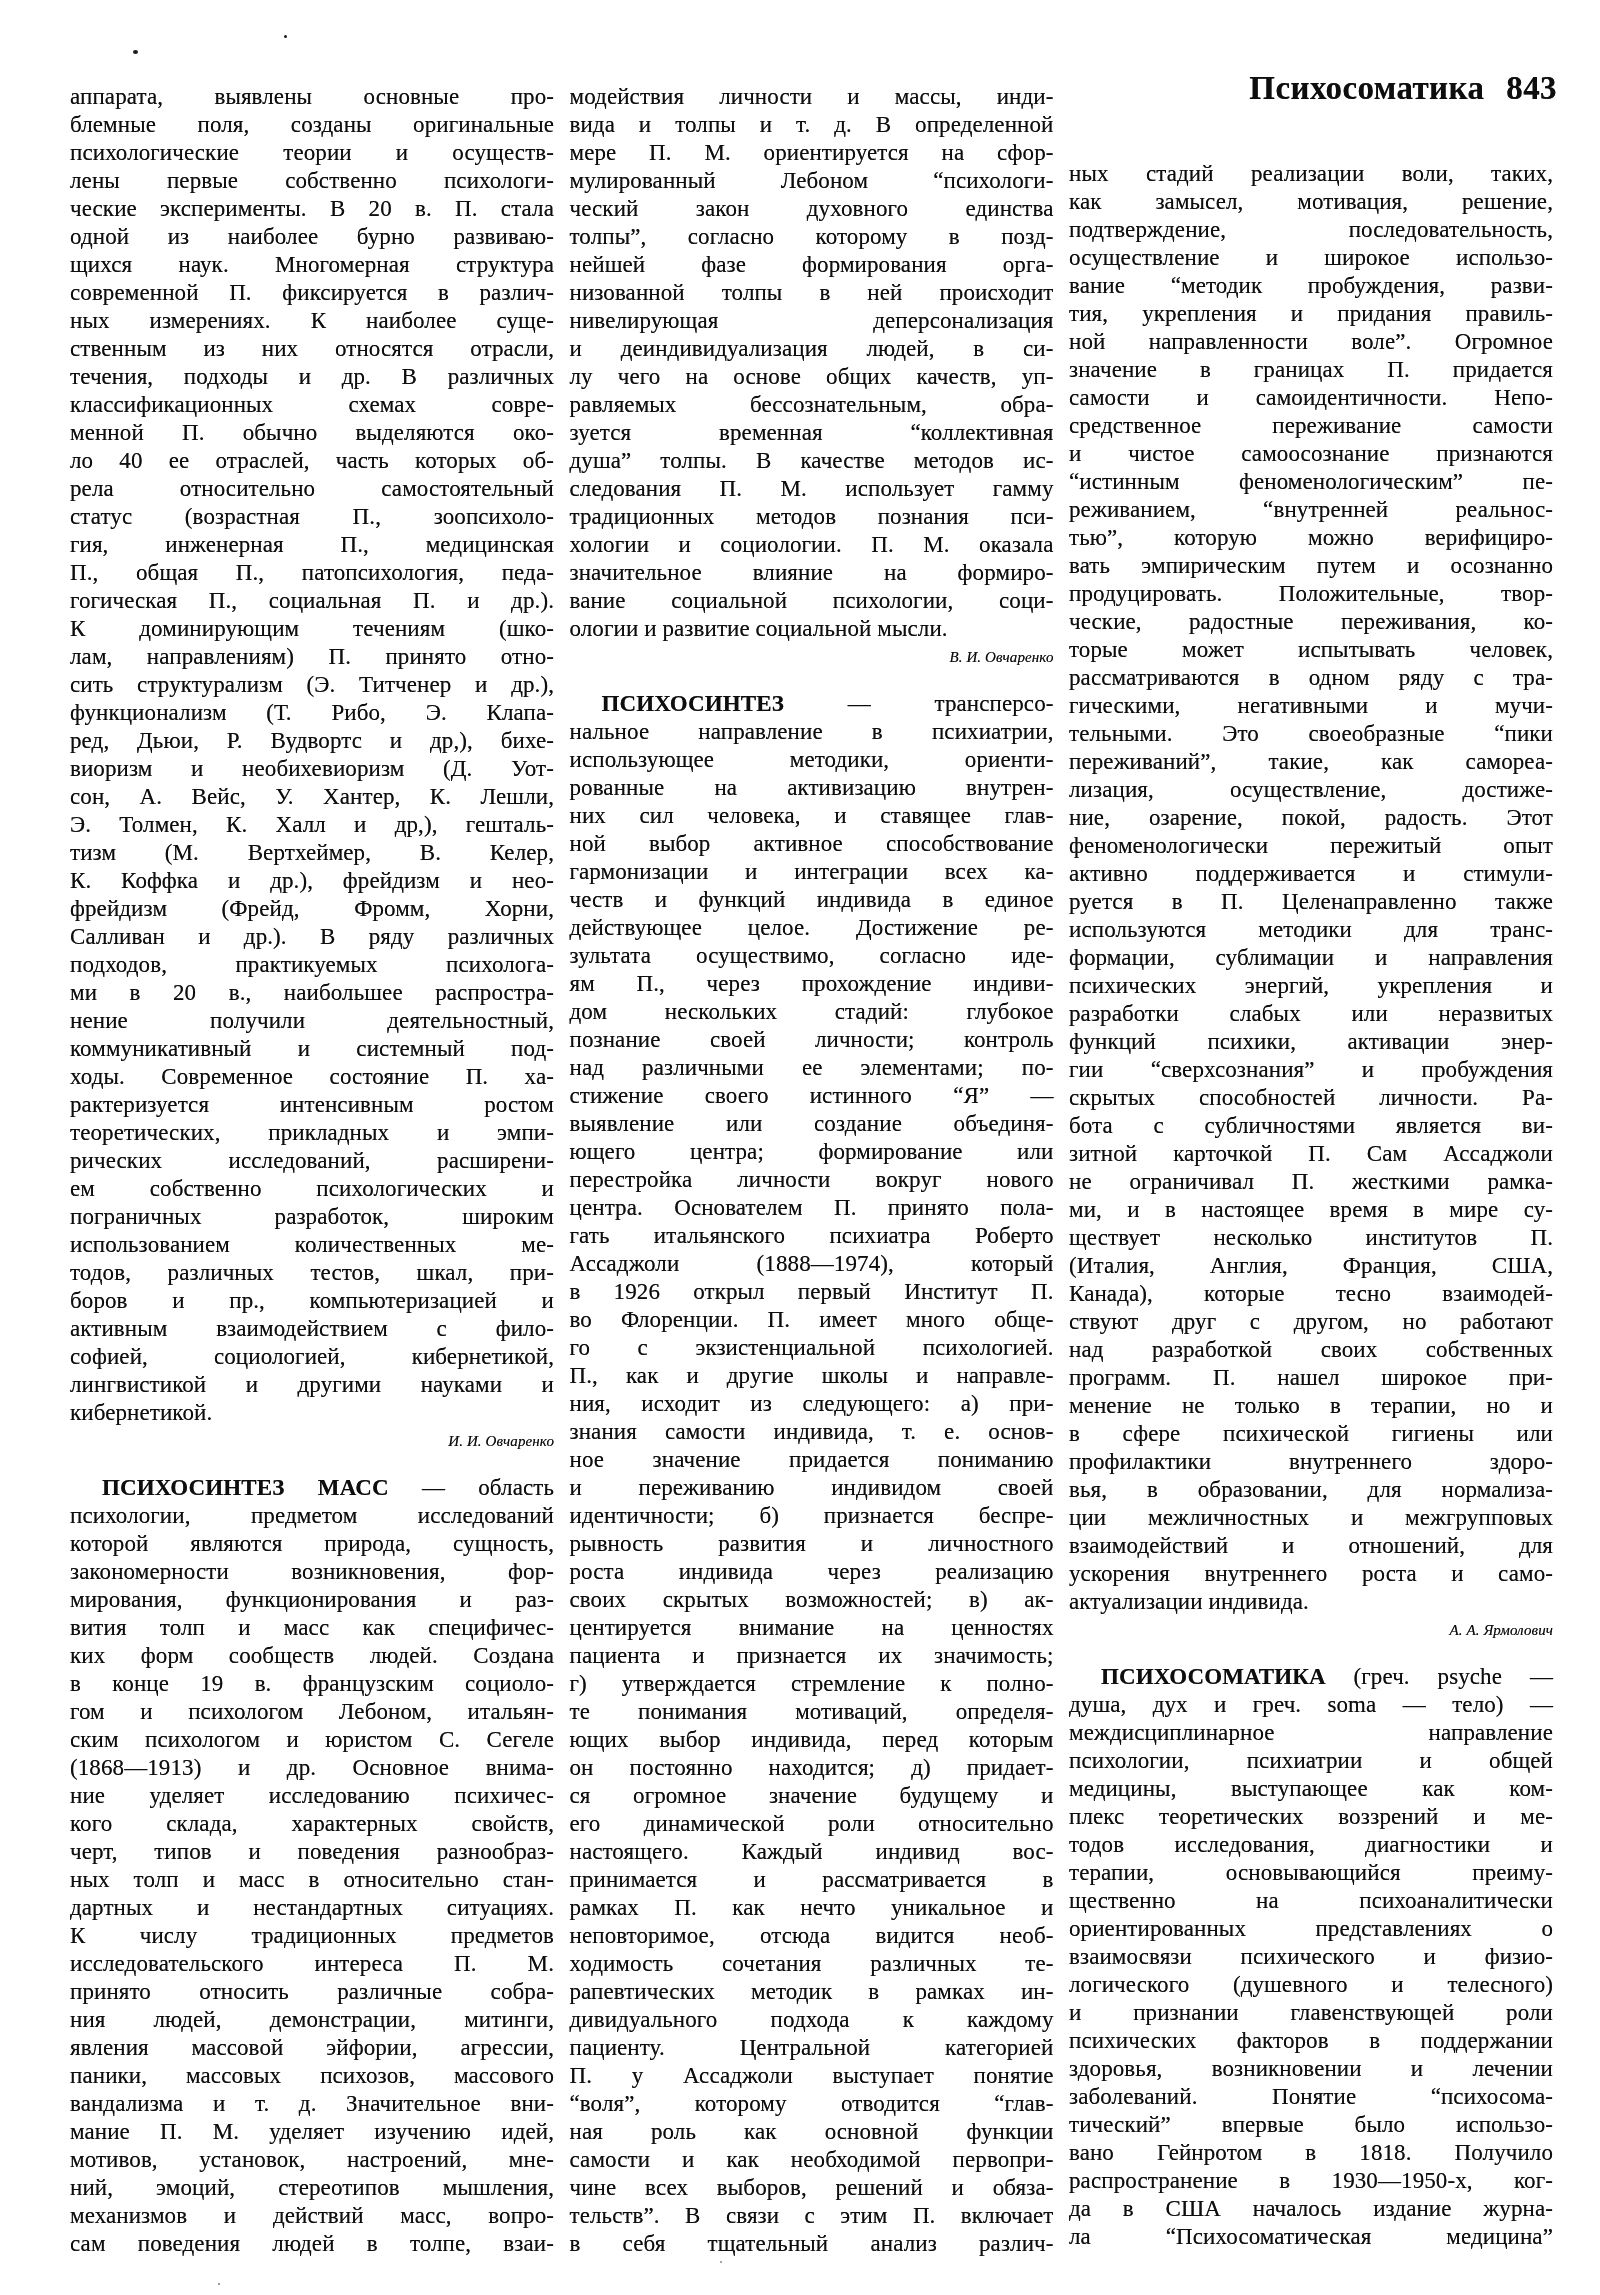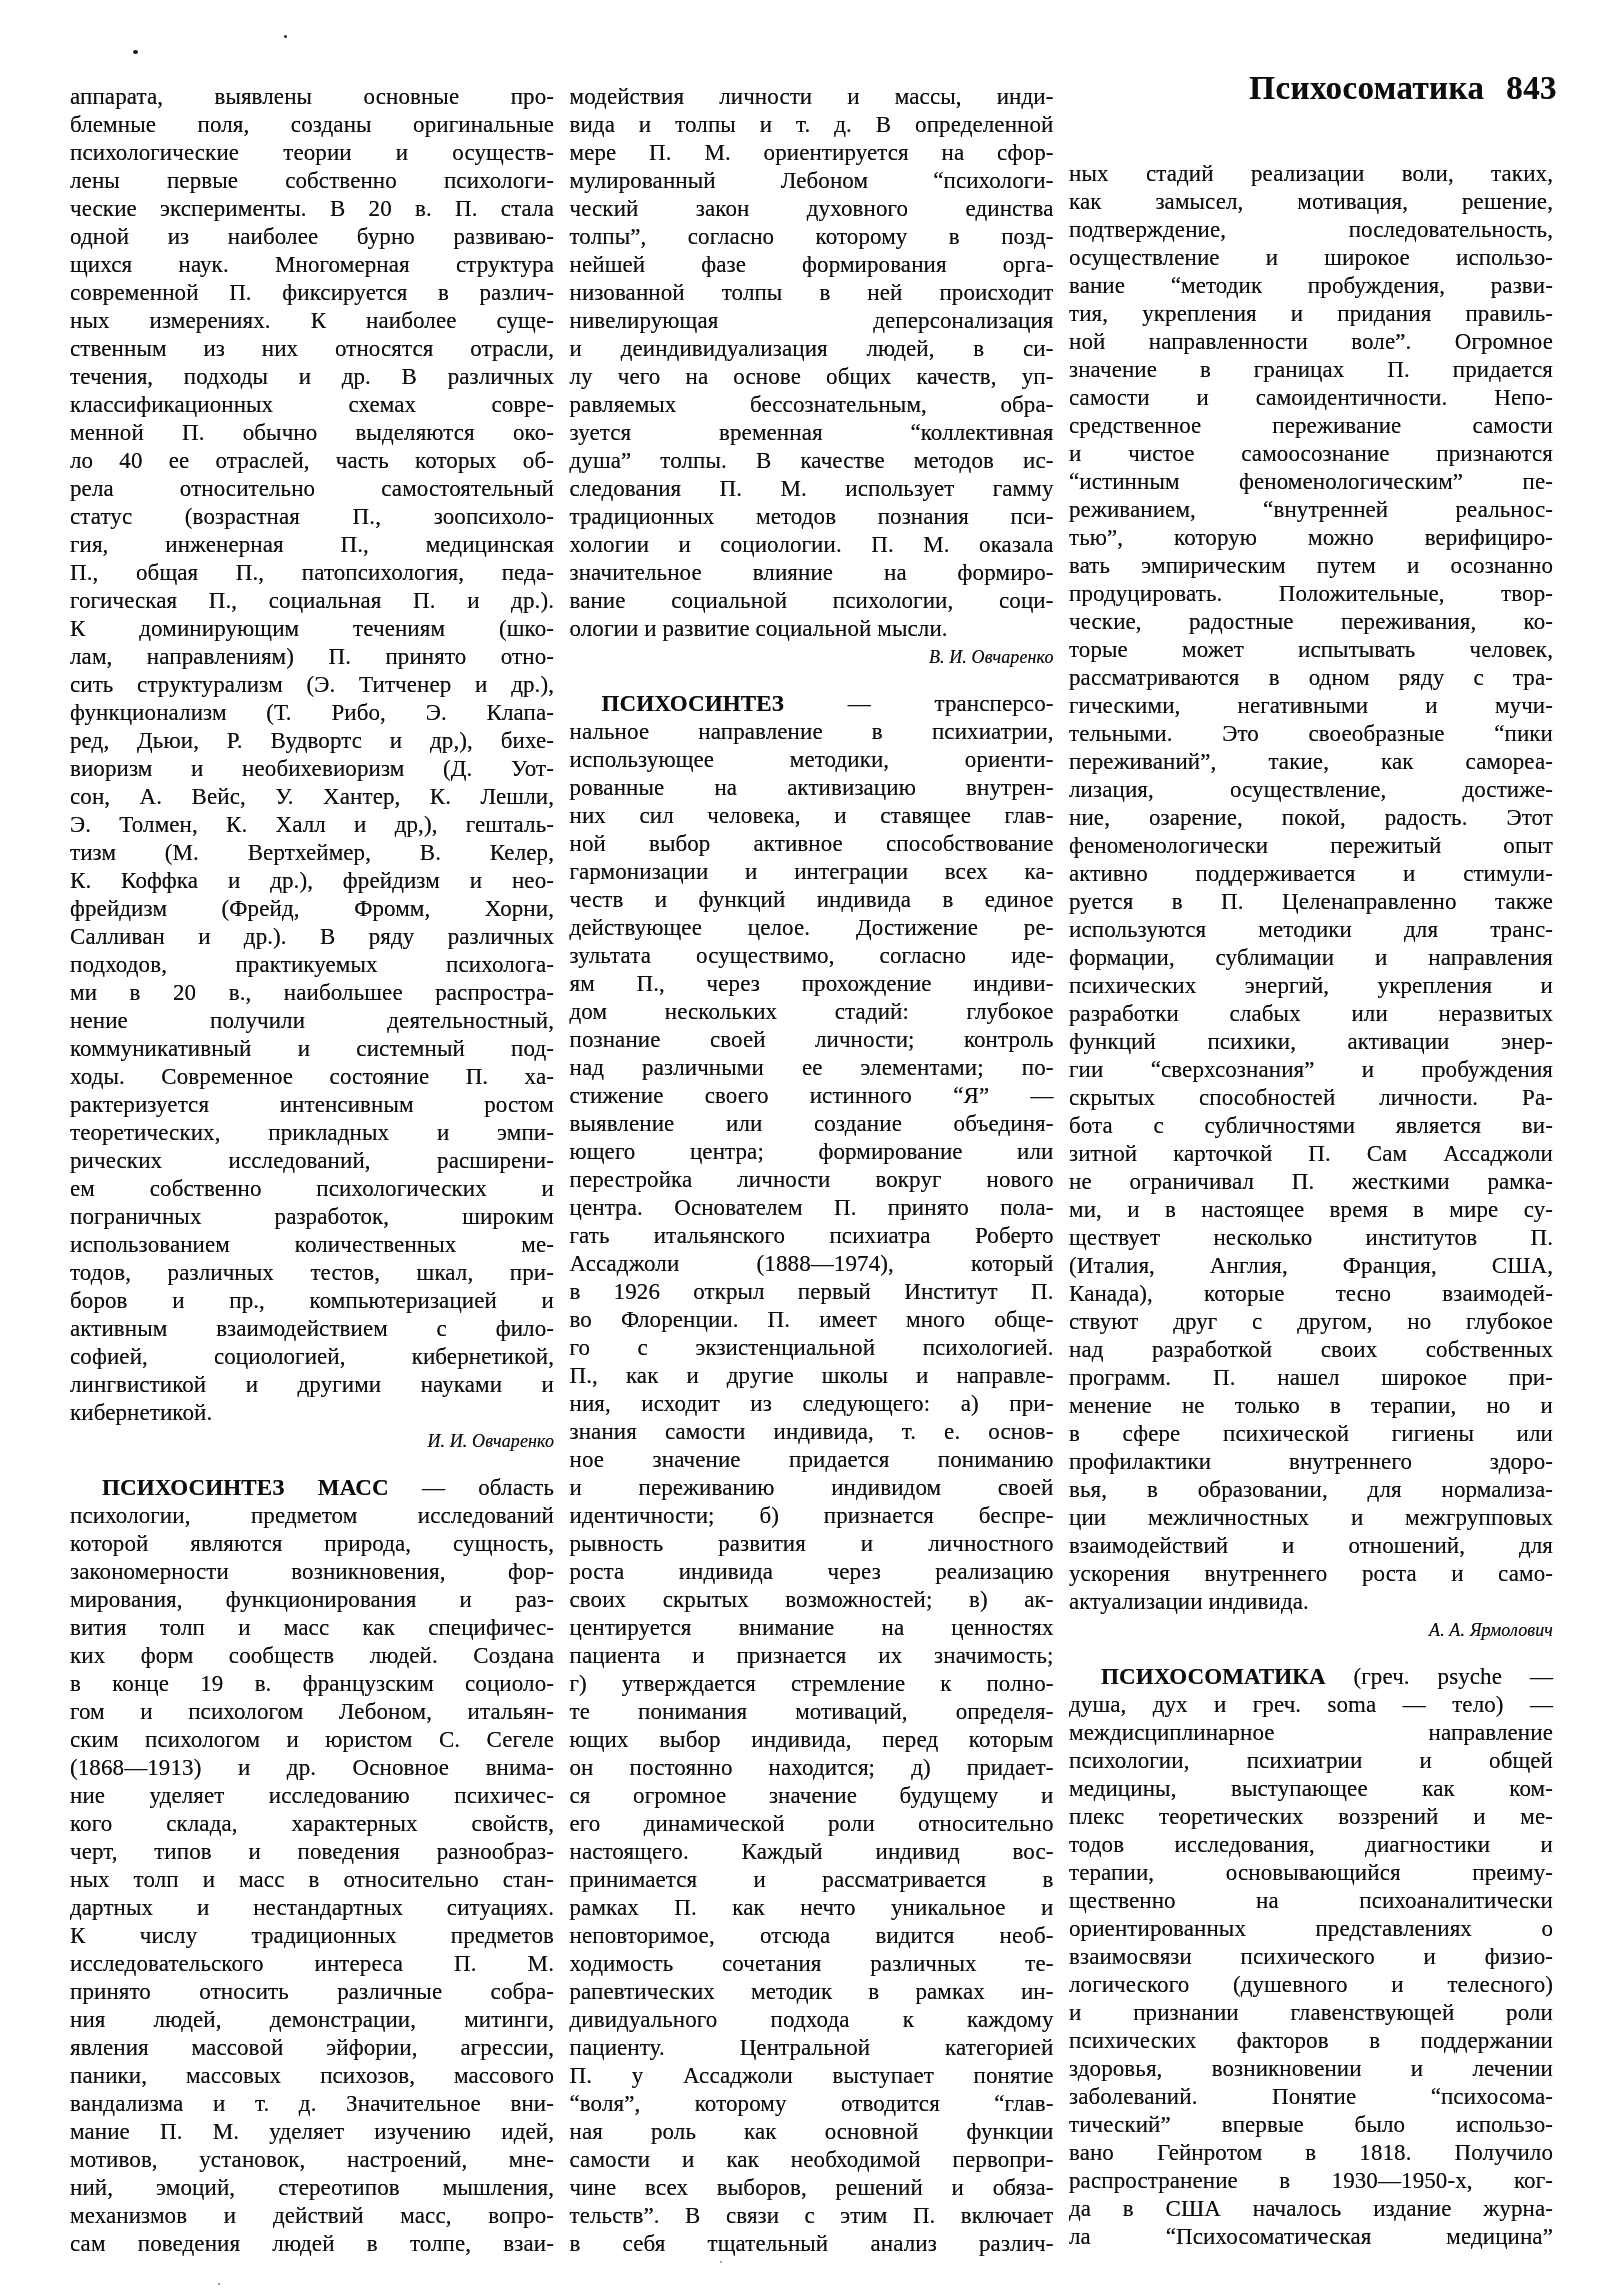--- a/index.html
+++ b/index.html
@@ -37,21 +37,21 @@
     text-align:justify;
     text-align-last:justify;
     -moz-text-align-last:justify;
   }
   .line.end{text-align-last:left;-moz-text-align-last:left;}
   .line.indent{text-indent:32px;}
   .term{font-weight:bold;font-family:Liberation Serif, serif;}
   .entry{margin-top:19px;}
   .signature{
     line-height:28px;
-    font-size:18px;
+    font-size:15px;
     font-style:italic;
     text-align:right;
   }
   .speck{position:absolute;background:#1c1c1c;border-radius:50%;}
   .speck.s1{left:133px;top:50px;width:5.2px;height:4.4px;}
   .speck.s2{left:284px;top:35px;width:3px;height:3px;}
   .speck.s3{left:218px;top:2283px;width:2.2px;height:2.2px;background:#777;}
   .speck.s4{left:720px;top:2261px;width:2.2px;height:2.2px;background:#888;}
 </style>
 </head>
@@ -267,21 +267,21 @@
           <div class="line">функций психики, активации энер-</div>
           <div class="line">гии “сверхсознания” и пробуждения</div>
           <div class="line">скрытых способностей личности. Ра-</div>
           <div class="line">бота с субличностями является ви-</div>
           <div class="line">зитной карточкой П. Сам Ассаджоли</div>
           <div class="line">не ограничивал П. жесткими рамка-</div>
           <div class="line">ми, и в настоящее время в мире су-</div>
           <div class="line">ществует несколько институтов П.</div>
           <div class="line">(Италия, Англия, Франция, США,</div>
           <div class="line">Канада), которые тесно взаимодей-</div>
-          <div class="line">ствуют друг с другом, но глубокое</div>
+          <div class="line">ствуют друг с другом, но работают</div>
           <div class="line">над разработкой своих собственных</div>
           <div class="line">программ. П. нашел широкое при-</div>
           <div class="line">менение не только в терапии, но и</div>
           <div class="line">в сфере психической гигиены или</div>
           <div class="line">профилактики внутреннего здоро-</div>
           <div class="line">вья, в образовании, для нормализа-</div>
           <div class="line">ции межличностных и межгрупповых</div>
           <div class="line">взаимодействий и отношений, для</div>
           <div class="line">ускорения внутреннего роста и само-</div>
           <div class="line end">актуализации индивида.</div>

